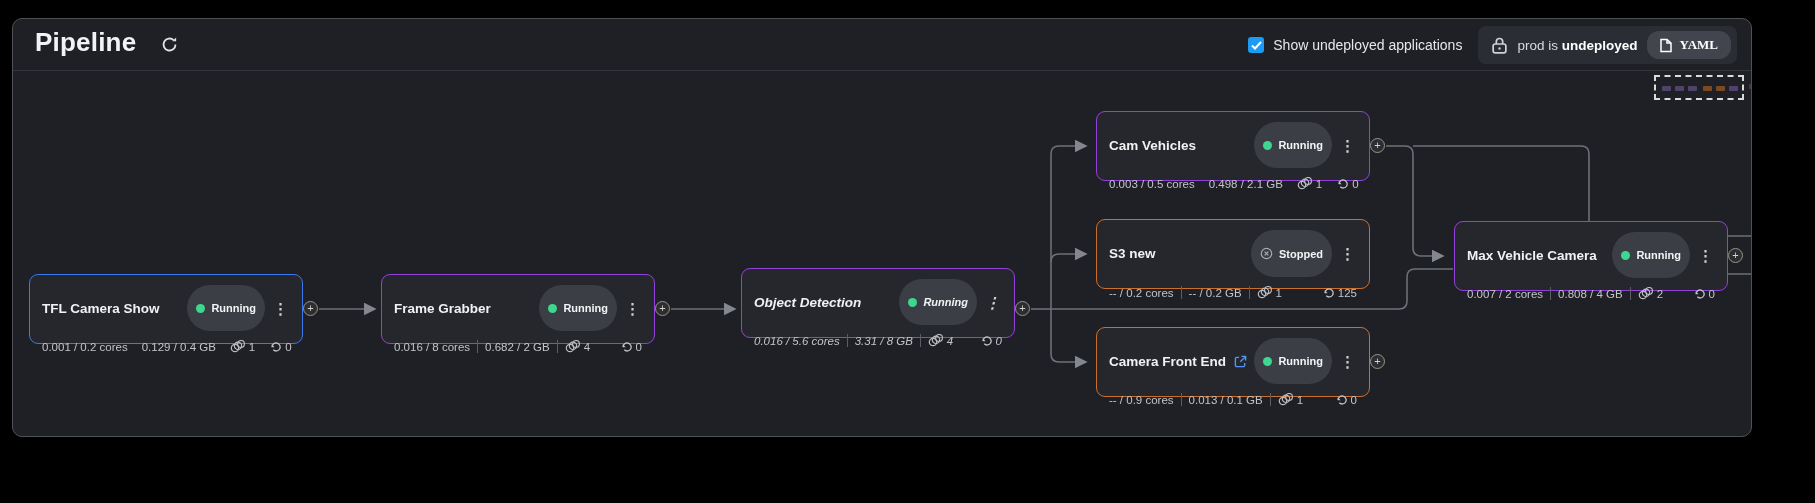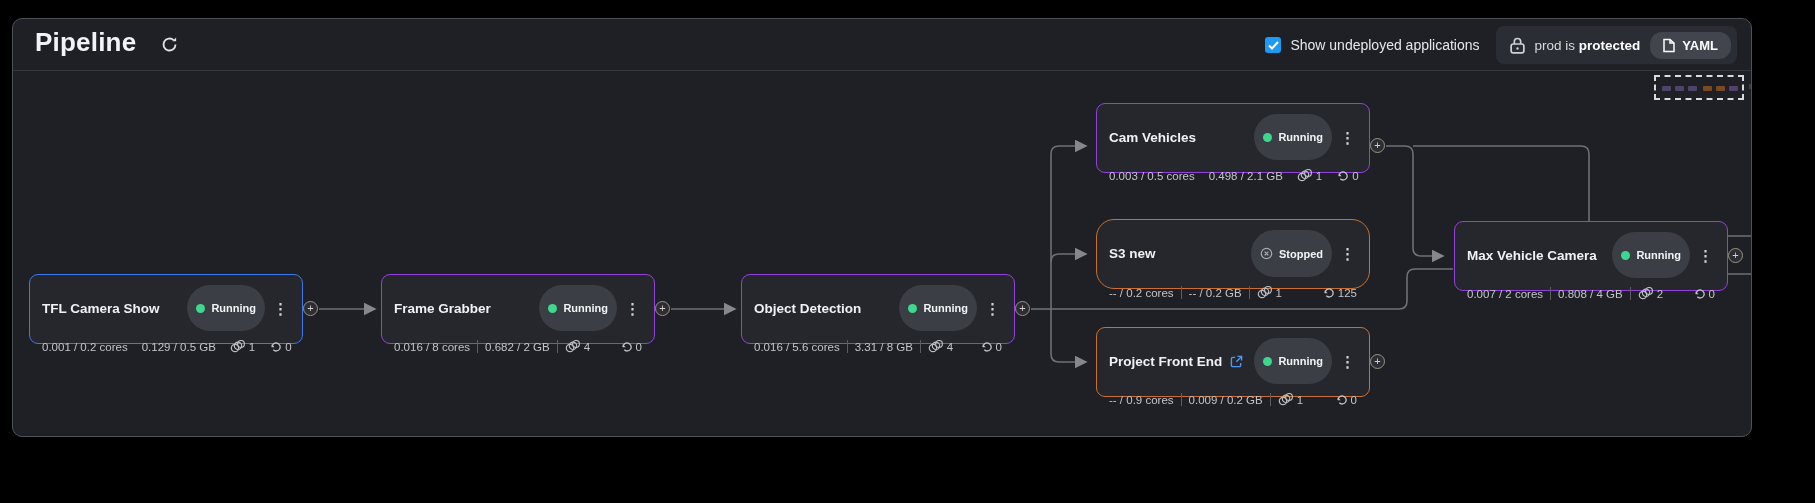--- a/index.html
+++ b/index.html
@@ -20,42 +20,42 @@
   .chk-row { display:flex; gap:9px; }
   .checkbox { width:16px; height:16px; background:#1d9af2; border-radius:3px;
               display:inline-flex; align-items:center; justify-content:center; }
   .chk-label { font-size:14px; color:#e6e7e9; }
   .prot-group { display:flex; align-items:center; gap:10px; background:#2a2d33;
                 border-radius:8px; padding:5px 6px 5px 14px; height:38px; }
   .prot-text { font-size:13.5px; color:#d9dadc; }
   .prot-text b { color:#ffffff; }
   .yaml-btn { display:flex; align-items:flex-end; gap:7px; background:#42454d; border:none;
               border-radius:12px; padding:6px 13px; color:#fff; font-size:13px; font-weight:bold;
-              font-family:Liberation Sans, sans-serif; cursor:pointer; }
+              font-family:Liberation Serif, serif; cursor:pointer; }
 
   
   .minimap { position:absolute; left:1641px; top:56px; width:90px; height:25px;
              border:2px dashed #d9dadb; }
   .mm-node { position:absolute; top:9px; height:5px; width:9px; border-radius:1px; }
   .mm-out { position:absolute; top:65px; height:5px; border-radius:1px; }
 
   
   svg.edges { position:absolute; inset:0; z-index:1; }
 
   
   .node { position:absolute; width:274px; height:70px; background:#25272d;
           border:1.5px solid #888; border-radius:9px; padding:10px 12px 9px 12px; z-index:2; cursor:pointer; }
   .border-blue   { border-color:#3b79ec; }
   .border-purple { border-color:#9341dd; }
   .border-orange { border-color:#c9702f; }
   .n1 { left:16px;   top:255px; }
   .n2 { left:368px;  top:255px; }
-  .n3 { left:728px;  top:255px; }
-  .n4 { left:1083px; top:84px;  }
-  .n5 { left:1083px; top:200px;border-radius:18px; }
+  .n3 { left:728px;  top:249px;font-style:italic; }
+  .n4 { left:1083px; top:92px;  }
+  .n5 { left:1083px; top:200px; }
   .n6 { left:1083px; top:308px; }
   .n7 { left:1441px; top:202px; }
 
   .node-top { display:flex; align-items:center; gap:6px; }
   .node-title { font-size:13.5px; font-weight:bold; color:#f0f1f3; white-space:nowrap; }
   .ext-link { display:inline-flex; margin-left:2px; }
   .badge { margin-left:auto; display:inline-flex; align-items:center; gap:6px;
            background:#3b3e45; border-radius:999px; padding:17px 9px; }
   .badge .dot { width:9px; height:9px; border-radius:50%; background:#3fd68f; }
   .badge .stop-ico { display:none; }
@@ -101,21 +101,21 @@
         <span class="chk-label">Show undeployed applications</span>
       </div>
       <div class="prot-group">
         <span style="display:inline-flex;">
           <svg width="15" height="17" viewBox="0 0 14 16">
             <rect x="1" y="6.6" width="12" height="8.4" rx="2" fill="none" stroke="#cfd1d4" stroke-width="1.6"></rect>
             <path d="M4 6.6V4.4a3 3 0 0 1 6 0v2.2" fill="none" stroke="#cfd1d4" stroke-width="1.6"></path>
             <circle cx="7" cy="10.8" r="1.1" fill="#cfd1d4"></circle>
           </svg>
         </span>
-        <span class="prot-text"><span>prod is</span> <b>protected</b></span>
+        <span class="prot-text"><span>prod is</span> <b>undeployed</b></span>
         <button class="yaml-btn">
           <span style="display:inline-flex;">
             <svg width="12" height="15" viewBox="0 0 12 14">
               <path d="M1 1h6l4 3.6V13H1z" fill="none" stroke="#fff" stroke-width="1.5"></path>
               <path d="M7 1v3.6h4" fill="none" stroke="#fff" stroke-width="1.5"></path>
             </svg>
           </span>
           <span>YAML</span>
         </button>
       </div>
@@ -159,21 +159,21 @@
       <span class="badge">
         <span class="dot"></span>
 
         <span class="st-label">Running</span>
       </span>
       <span class="kebab">⋮</span>
     </div>
     <div class="node-stats">
       <span>0.001 / 0.2 cores</span>
         <span class="sep"></span>
-      <span>0.129 / 0.5 GB</span>
+      <span>0.129 / 0.4 GB</span>
         <span class="sep"></span>
       <span class="rep">
         <svg width="15" height="13" viewBox="0 0 15 13">
             <g fill="none" stroke="#b9bcc0" stroke-width="1.2">
               <circle cx="5" cy="8" r="3.7"></circle>
               <circle cx="8" cy="5.8" r="3.7"></circle>
               <circle cx="11" cy="3.9" r="3.4"></circle>
             </g>
           </svg>
         <span>1</span>
@@ -333,39 +333,39 @@
             <path d="M3.6 7a4.7 4.7 0 1 1 1.4 3.3" fill="none" stroke="#c2c4c8" stroke-width="1.5"></path>
             <path d="M3.2 3.8v3.4h3.4z" fill="#c2c4c8"></path>
           </svg>
         <span>125</span>
         </span>
     </div>
   </div>
 
   <div class="node n6 border-orange">
     <div class="node-top">
-      <span class="node-title">Project Front End</span>
+      <span class="node-title">Camera Front End</span>
       <span class="ext-link">
         <svg width="13" height="13" viewBox="0 0 14 14">
             <path d="M5.5 2.5H3A1.5 1.5 0 0 0 1.5 4v7A1.5 1.5 0 0 0 3 12.5h7a1.5 1.5 0 0 0 1.5-1.5V8.5" fill="none" stroke="#4f96f6" stroke-width="1.5"></path>
             <path d="M8 1.5h4.5V6" fill="none" stroke="#4f96f6" stroke-width="1.5"></path>
             <path d="M12.5 1.5L6.8 7.2" stroke="#4f96f6" stroke-width="1.5"></path>
           </svg>
       </span>
       <span class="badge">
         <span class="dot"></span>
 
         <span class="st-label">Running</span>
       </span>
       <span class="kebab">⋮</span>
     </div>
     <div class="node-stats">
       <span>-- / 0.9 cores</span>
         <span class="sep"></span>
-      <span>0.009 / 0.2 GB</span>
+      <span>0.013 / 0.1 GB</span>
         <span class="sep"></span>
       <span class="rep">
         <svg width="15" height="13" viewBox="0 0 15 13">
             <g fill="none" stroke="#b9bcc0" stroke-width="1.2">
               <circle cx="5" cy="8" r="3.7"></circle>
               <circle cx="8" cy="5.8" r="3.7"></circle>
               <circle cx="11" cy="3.9" r="3.4"></circle>
             </g>
           </svg>
         <span>1</span>

